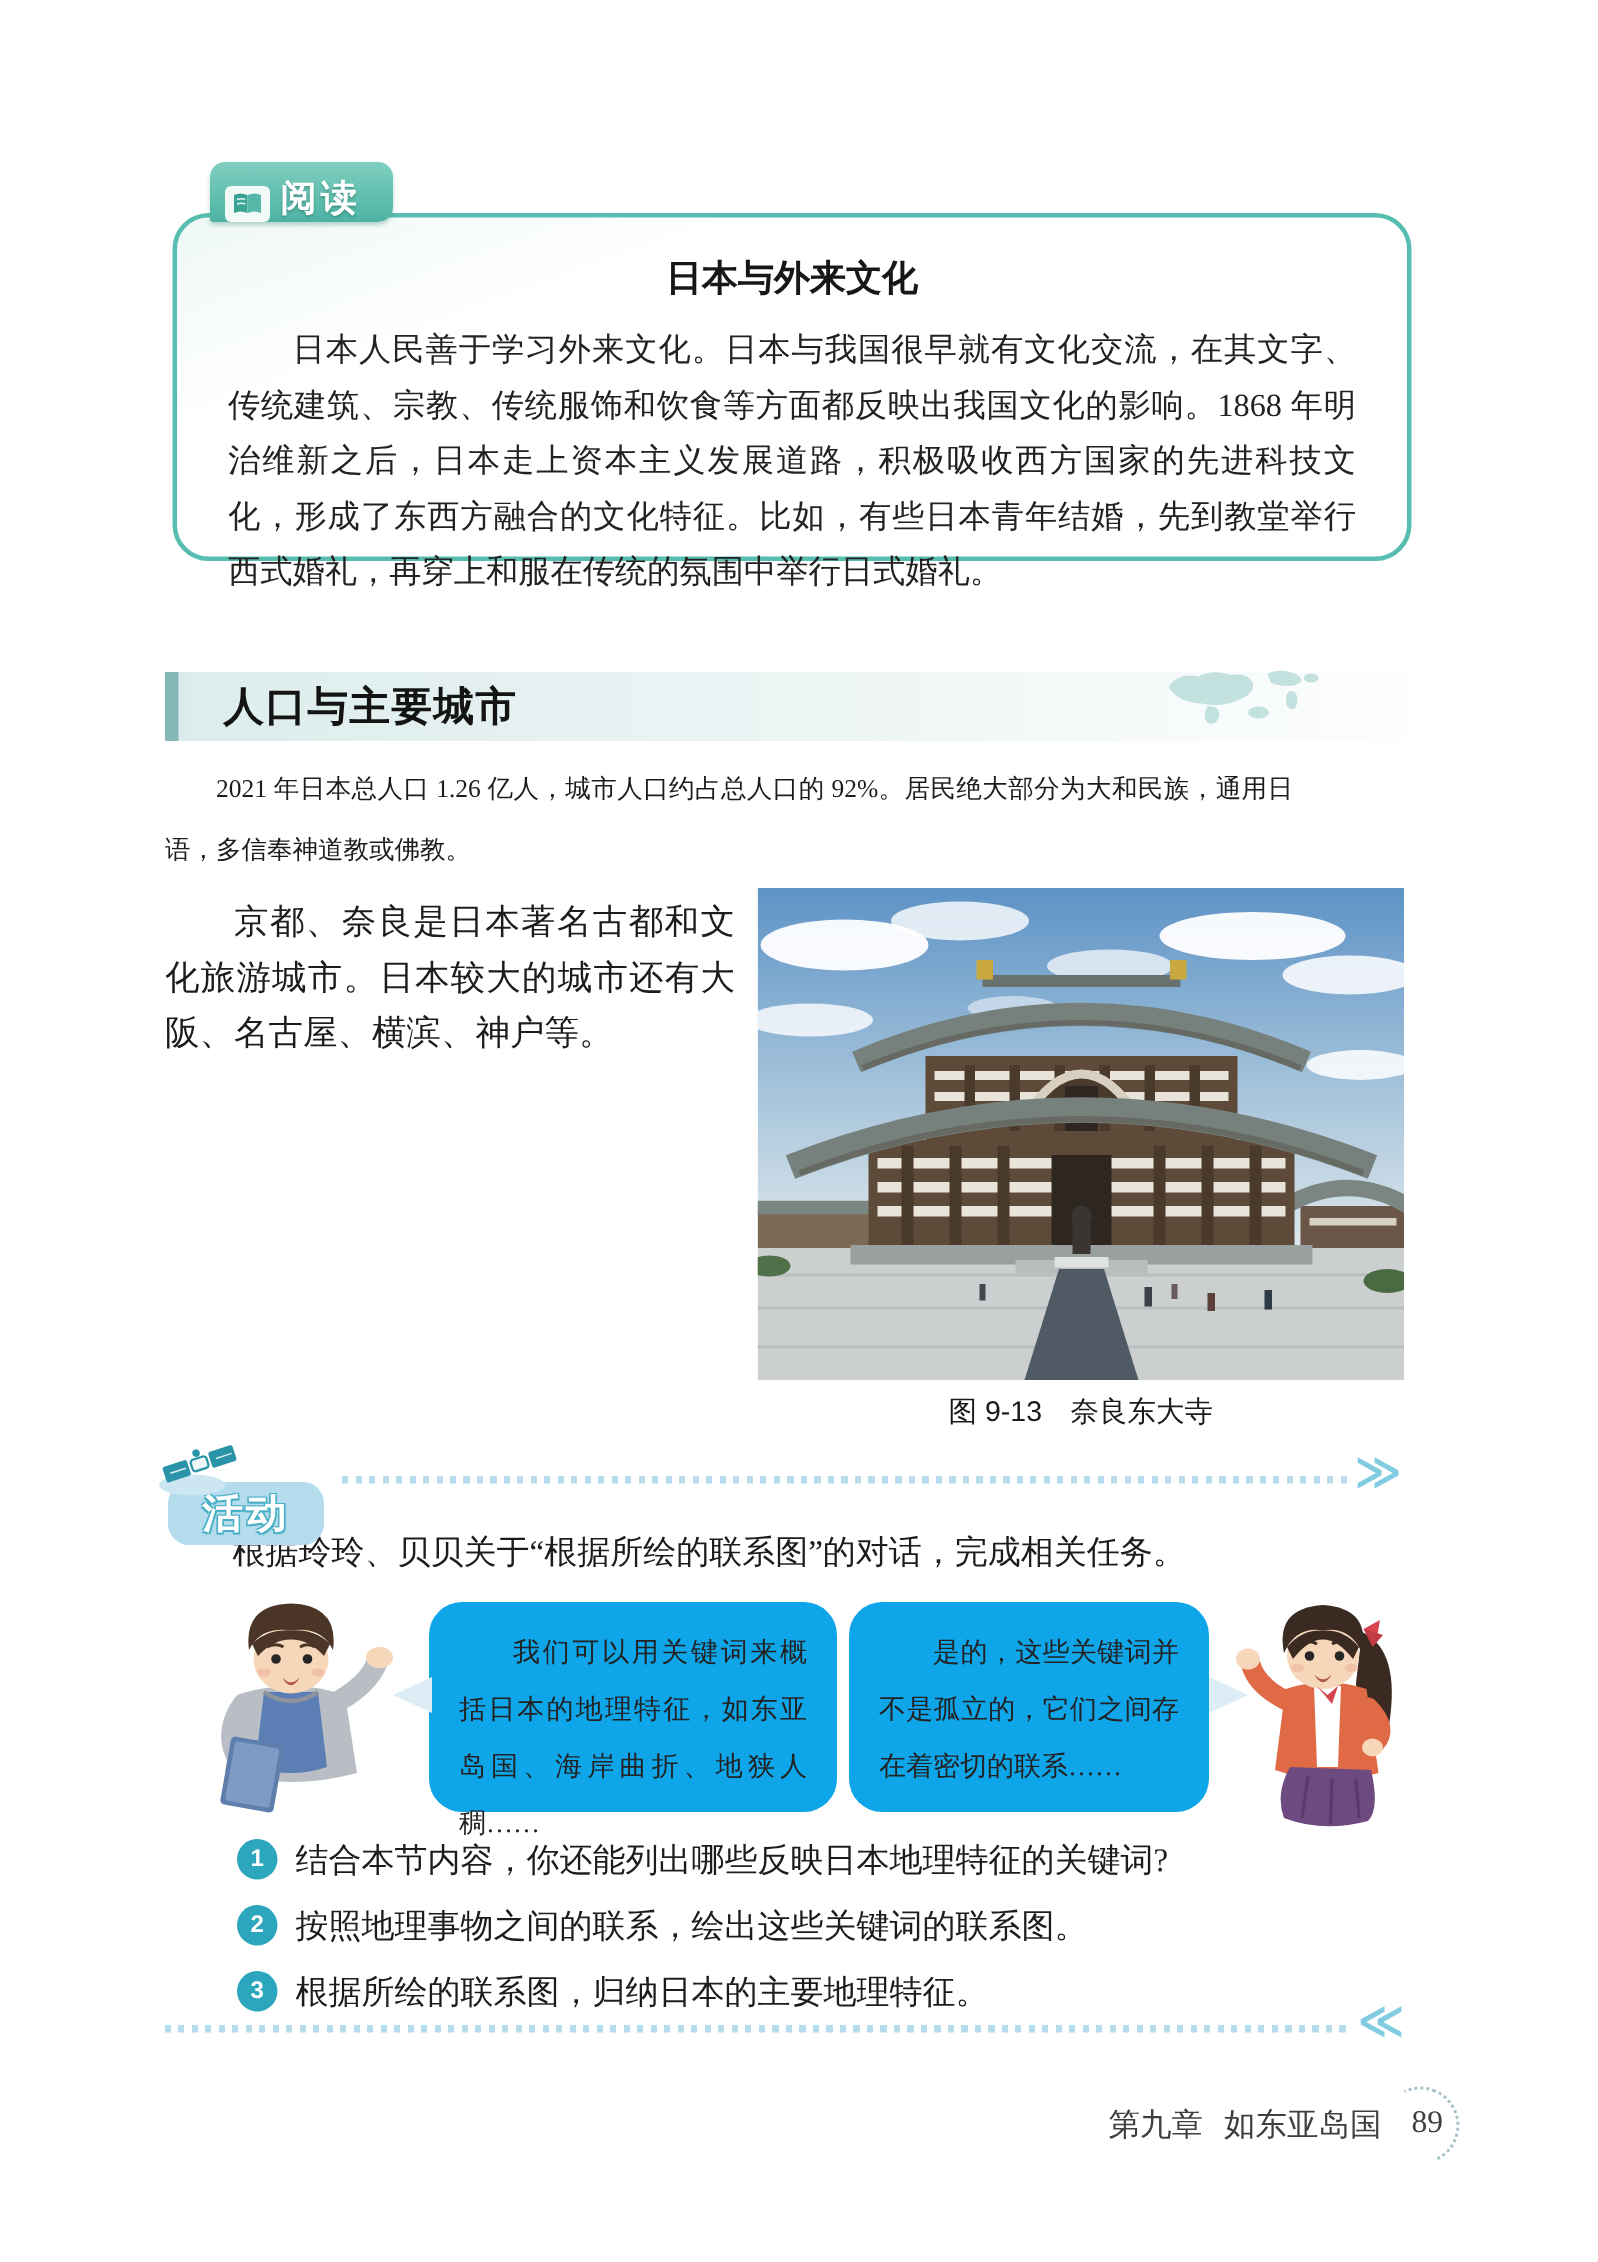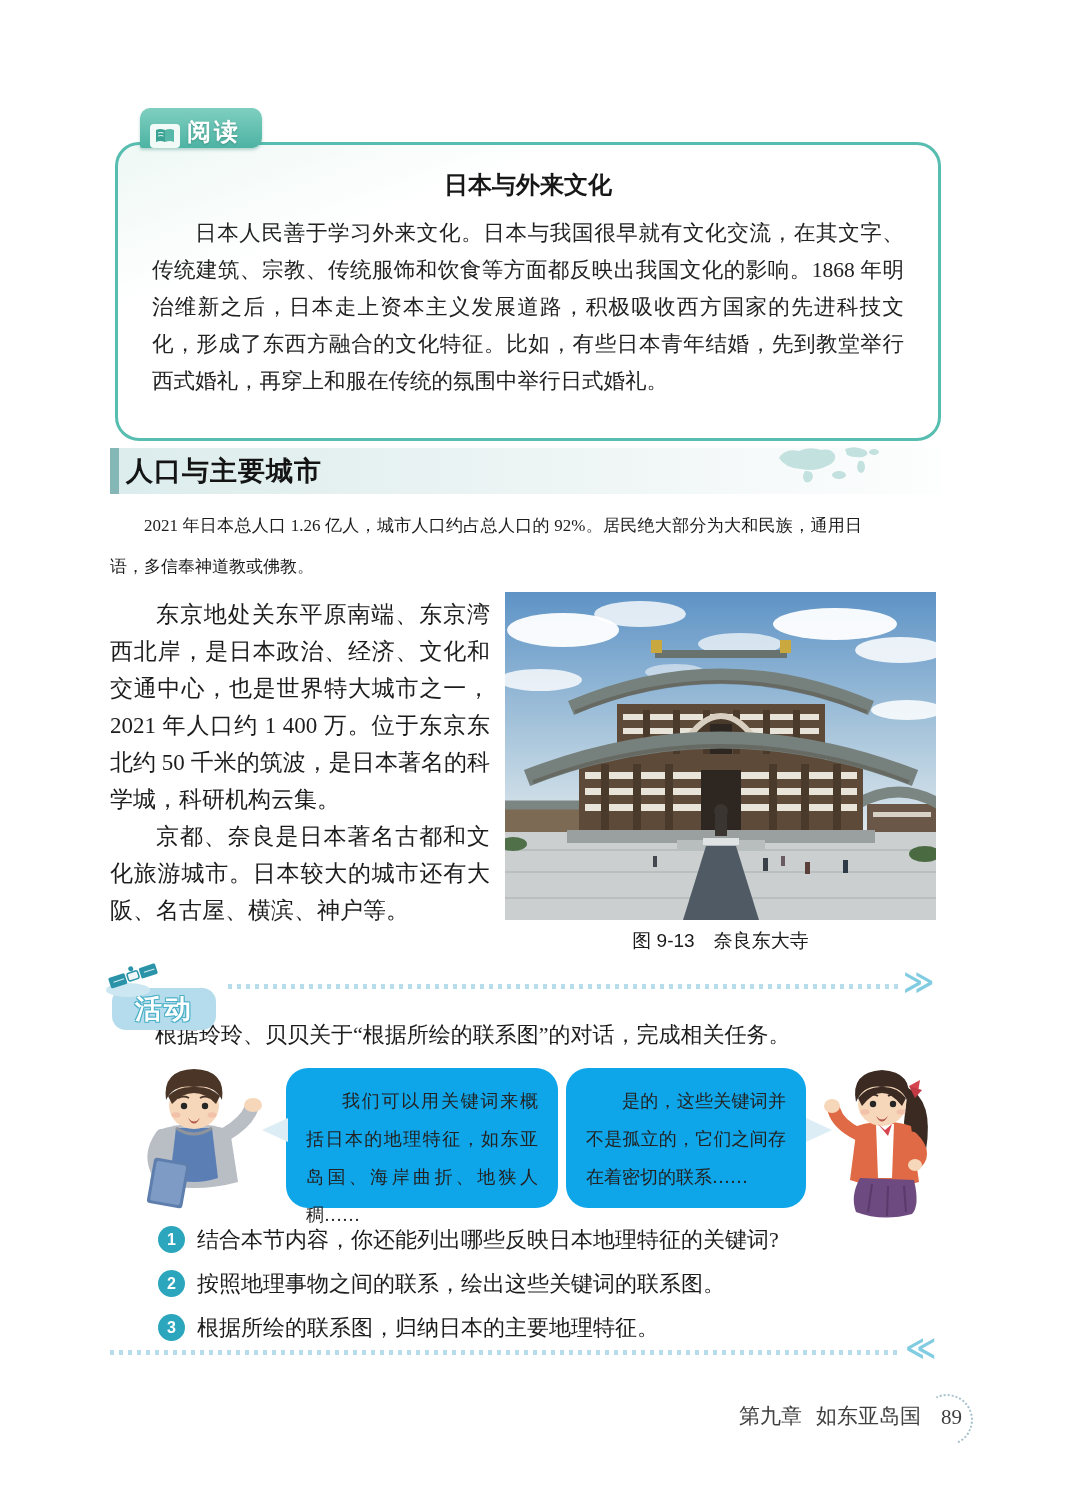--- a/index.html
+++ b/index.html
@@ -11,35 +11,35 @@
   
   .read-badge { left:140px; top:108px; width:122px; height:40px;
     background:linear-gradient(180deg,#7fcfc0,#4db3a3); border-radius:10px 10px 10px 2px;
     display:flex; align-items:flex-end; gap:7px; padding:0 10px; z-index:3;
     box-shadow:0 2px 3px rgba(60,140,130,.35); }
   .read-badge .bicon { width:30px; height:24px; background:#f2faf8; border-radius:4px;
     display:flex; align-items:center; justify-content:center; }
   .read-badge .blabel { color:#fff; font-family:"Liberation Sans",sans-serif;
     font-weight:bold; font-size:24px; letter-spacing:3px;
     text-shadow:0 1px 2px rgba(40,110,100,.5); }
-  .read-box { left:115px; top:142px; width:826px; height:299px;
+  .read-box { left:115px; top:142px; width:826px; height:232px;
     border:3px solid #57bdb0; border-radius:24px;
     background:linear-gradient(160deg,#eef8f5 0%, #ffffff 28%); z-index:2;
     padding:24px 34px 0 34px; }
   .read-title { text-align:center; font-family:"Liberation Sans",sans-serif;
     font-weight:bold; font-size:24px; color:#171717; margin-bottom:14px; }
   .read-body { font-size:21.5px; line-height:37px; text-align:justify; text-indent:2em; color:#222; }
 
   
   .sec-header { left:110px; top:448px; width:831px; height:46px;
     background:linear-gradient(90deg,#dcecec 0%, #eef5f5 55%, #fdfefe 100%);
     display:flex; align-items:center; }
   .sec-bar { position:absolute; left:0; top:0; width:9px; height:46px; background:#85b7b7; }
   .sec-title { font-family:"Liberation Sans",sans-serif; font-weight:bold;
-    font-size:27px; color:#141414; padding-left:16px; letter-spacing:1px; }
+    font-size:27px; color:#141414; padding-left:39px; letter-spacing:1px; }
   .worldmap { left:775px; top:444px; }
 
   
   .para1 { left:110px; top:505px; width:752px; font-size:17px; line-height:41px;
     text-align:justify; text-indent:2em; }
   .leftcol { left:110px; top:596px; width:380px; font-size:23px; line-height:37px;
     text-align:justify; }
   .leftcol p { text-indent:2em; }
 
   
@@ -81,21 +81,21 @@
   
   .task { left:158px; width:790px; display:flex; align-items:flex-start; gap:12px; }
   .t1 { top:1224px; } .t2 { top:1268px; } .t3 { top:1312px; }
   .task-num { flex:0 0 auto; width:27px; height:27px; border-radius:50%; background:#2ba6bc;
     color:#fff; font-family:"Liberation Sans",sans-serif; font-size:16px; font-weight:bold;
     display:flex; align-items:center; justify-content:center; margin-top:2px; }
   .task-text { font-size:22px; line-height:31px; }
 
   
   .footer { right:97px; top:1402px; font-size:21px; color:#3f3f3f; display:flex;
-    align-items:flex-end; gap:14px; }
+    align-items:flex-start; gap:14px; }
   .pagenum { position:relative; padding:0 6px; }
   .pagenum::before { content:""; position:absolute; left:-14px; top:-11px;
     width:48px; height:48px; border:2px dotted #a8c2cc; border-radius:50%;
     border-left-color:transparent; border-bottom-color:transparent; transform:rotate(20deg); }
 </style>
 </head>
 <body>
 
 <div class="abs read-badge">
   <span class="bicon">
@@ -126,21 +126,20 @@
       <path d="M84 17 Q90 15 90 24 Q88 32 83 27 Q81 21 84 17 Z"></path>
       <ellipse cx="64" cy="31" rx="7" ry="4"></ellipse>
       <ellipse cx="99" cy="8" rx="5" ry="3"></ellipse>
     </g>
   </svg>
 </div>
 
 <div class="abs para1">2021 年日本总人口 1.26 亿人，城市人口约占总人口的 92%。居民绝大部分为大和民族，通用日语，多信奉神道教或佛教。</div>
 
 <div class="abs leftcol">
-  <p>东京地处关东平原南端、东京湾西北岸，是日本政治、经济、文化和交通中心，也是世界特大城市之一，2021 年人口约 1 400 万。位于东京东北约 50 千米的筑波，是日本著名的科学城，科研机构云集。</p>
   <p>京都、奈良是日本著名古都和文化旅游城市。日本较大的城市还有大阪、名古屋、横滨、神户等。</p>
 </div>
 
 <div class="abs figure">
   <svg width="431" height="328" viewBox="0 0 431 328">
     <defs>
       <linearGradient id="sky" x1="0" y1="0" x2="0" y2="1">
         <stop offset="0" stop-color="#5e93c6"></stop>
         <stop offset="0.55" stop-color="#a3c2da"></stop>
         <stop offset="1" stop-color="#dde7ec"></stop>

